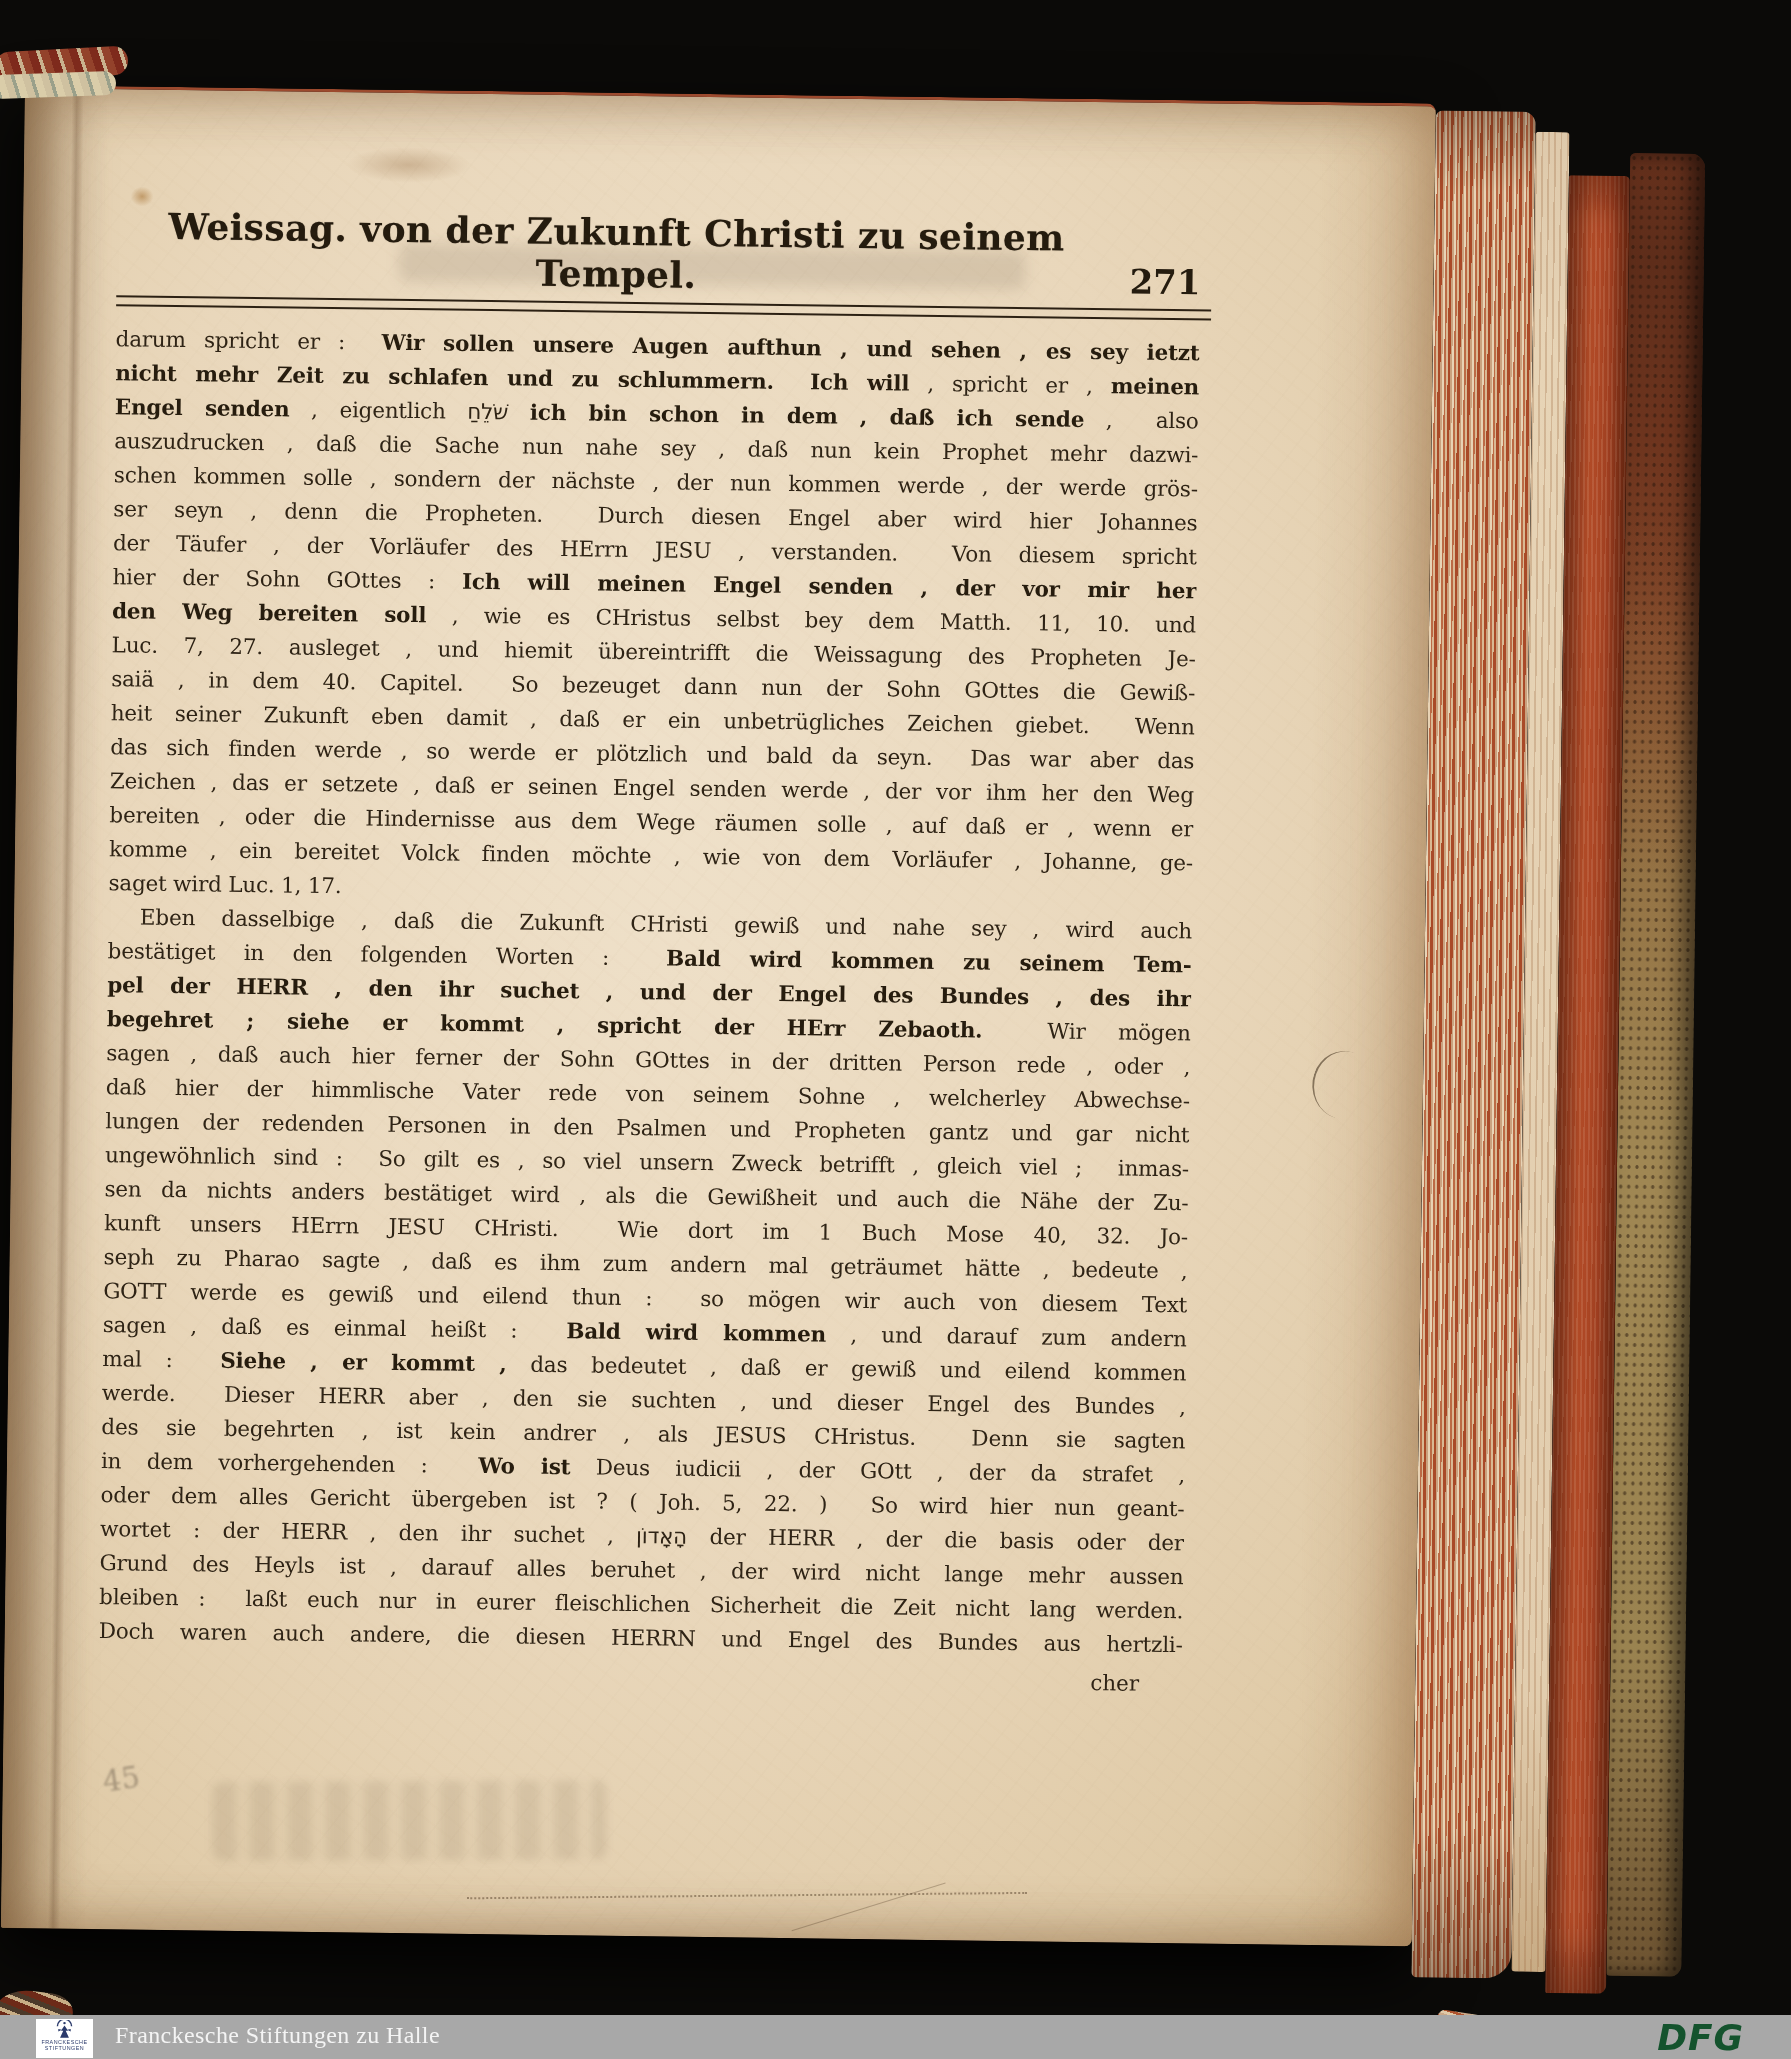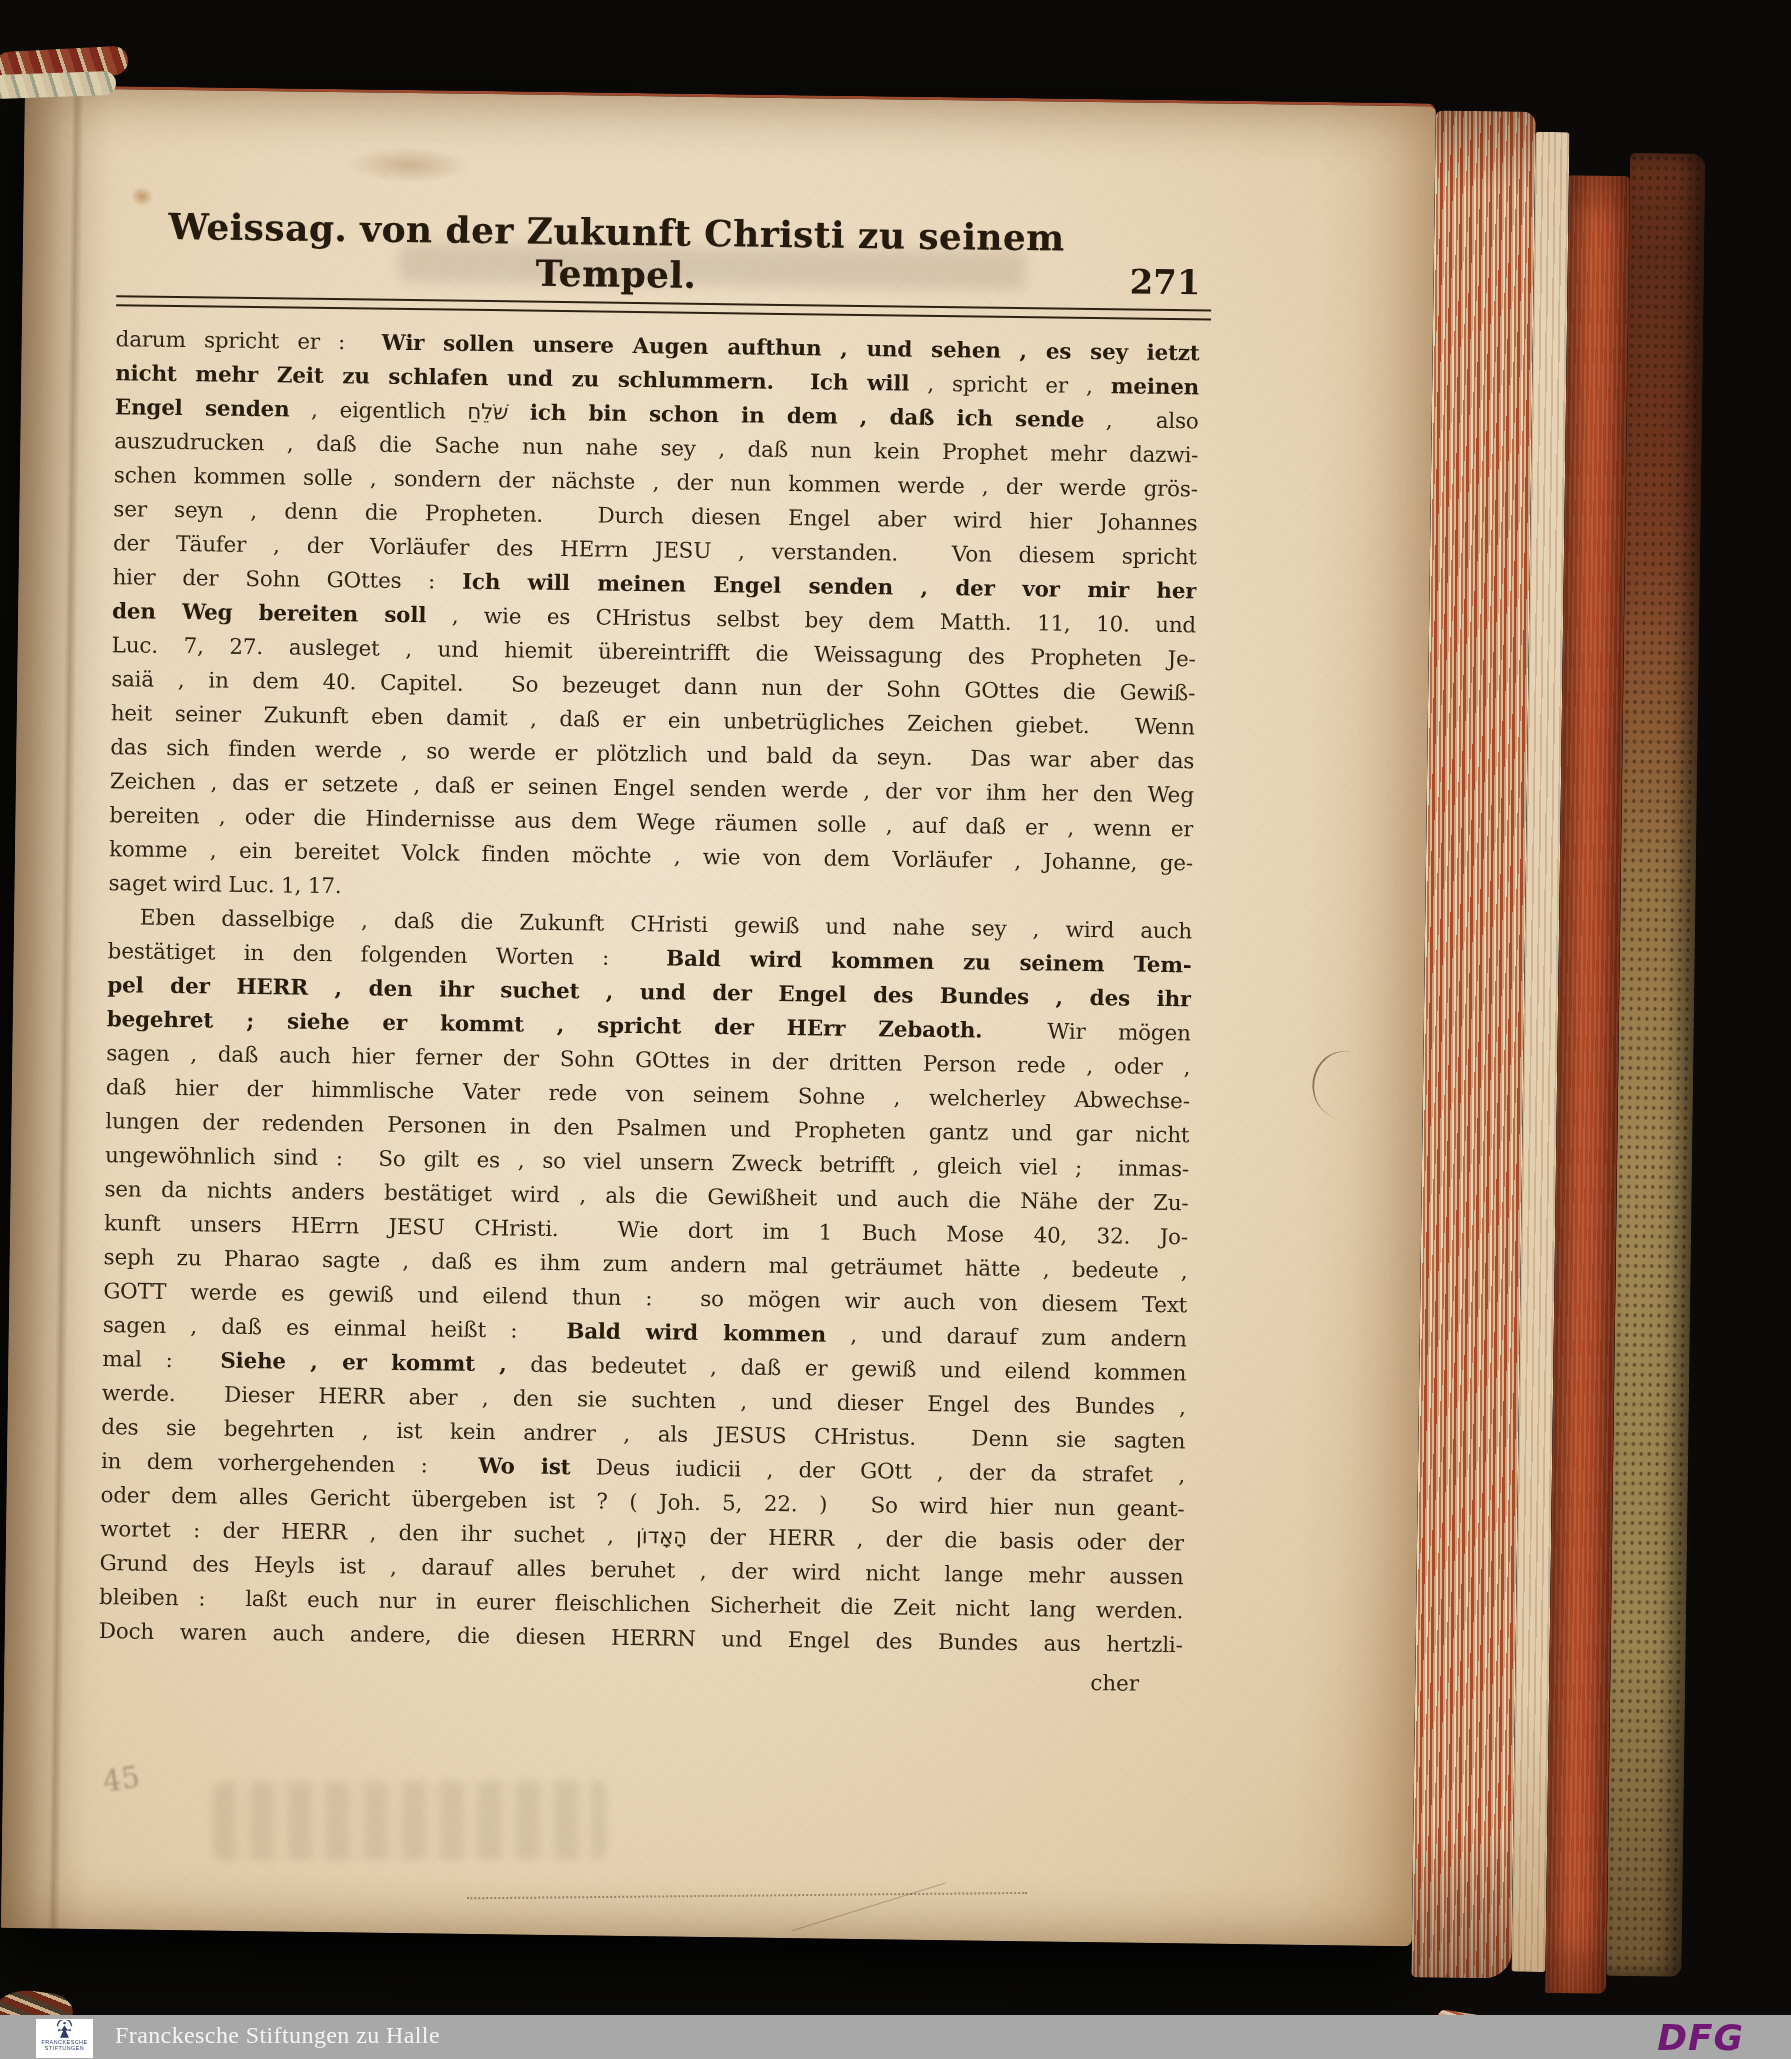--- a/index.html
+++ b/index.html
@@ -168,21 +168,21 @@
     font-family:"Liberation Sans",sans-serif; font-size:5.4px; letter-spacing:0.5px;
     color:#2b3a6b; line-height:5.8px; text-align:center;
   }
   #library-name{
     position:absolute; left:115px; top:0; height:41px; display:flex; align-items:center;
     font-family:"Liberation Serif",serif; font-size:24px; color:#f4f4f4; letter-spacing:0.4px;
   }
   #dfg-logo{
     position:absolute; right:47px; top:0; height:45px; display:flex; align-items:center;
     font-family:"DejaVu Sans",sans-serif; font-weight:700; font-style:italic;
-    font-size:36px; color:#701a75; letter-spacing:0.9px;
+    font-size:36px; color:#14532d; letter-spacing:0.9px;
   }
 </style>
 </head>
 <body>
 
 <div id="photo">
 
   <div id="book">
     <div id="page">
 

